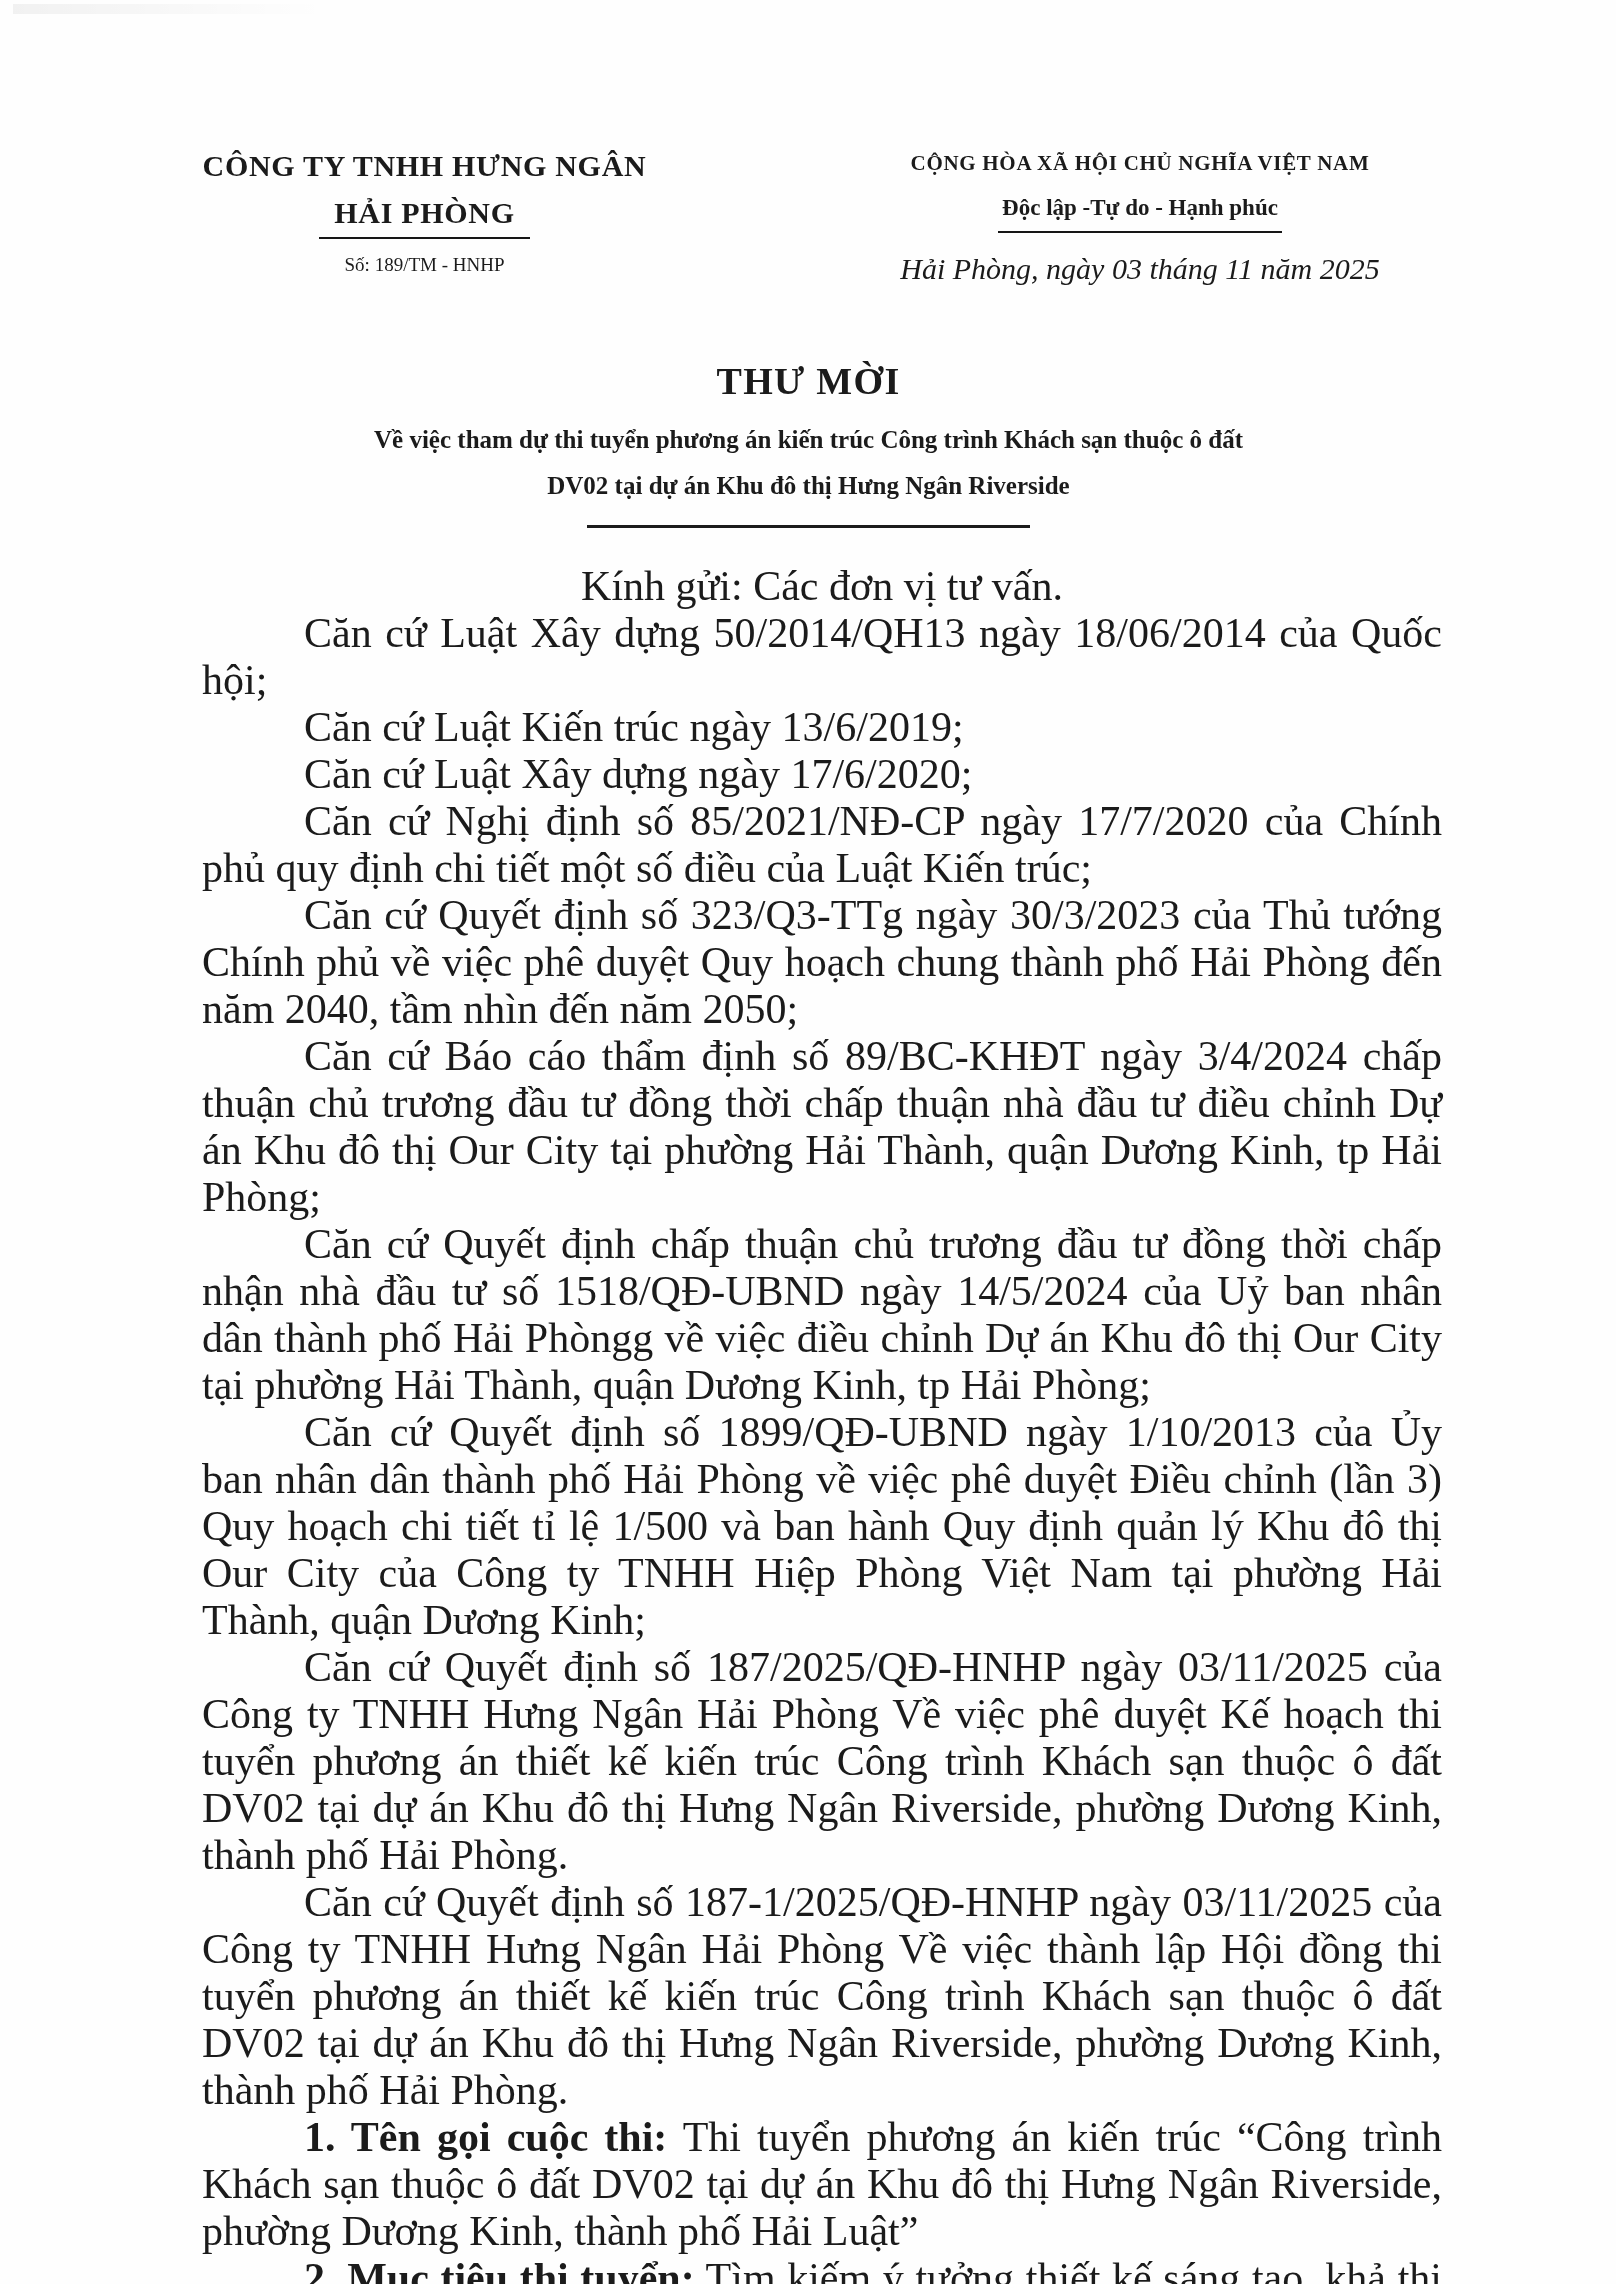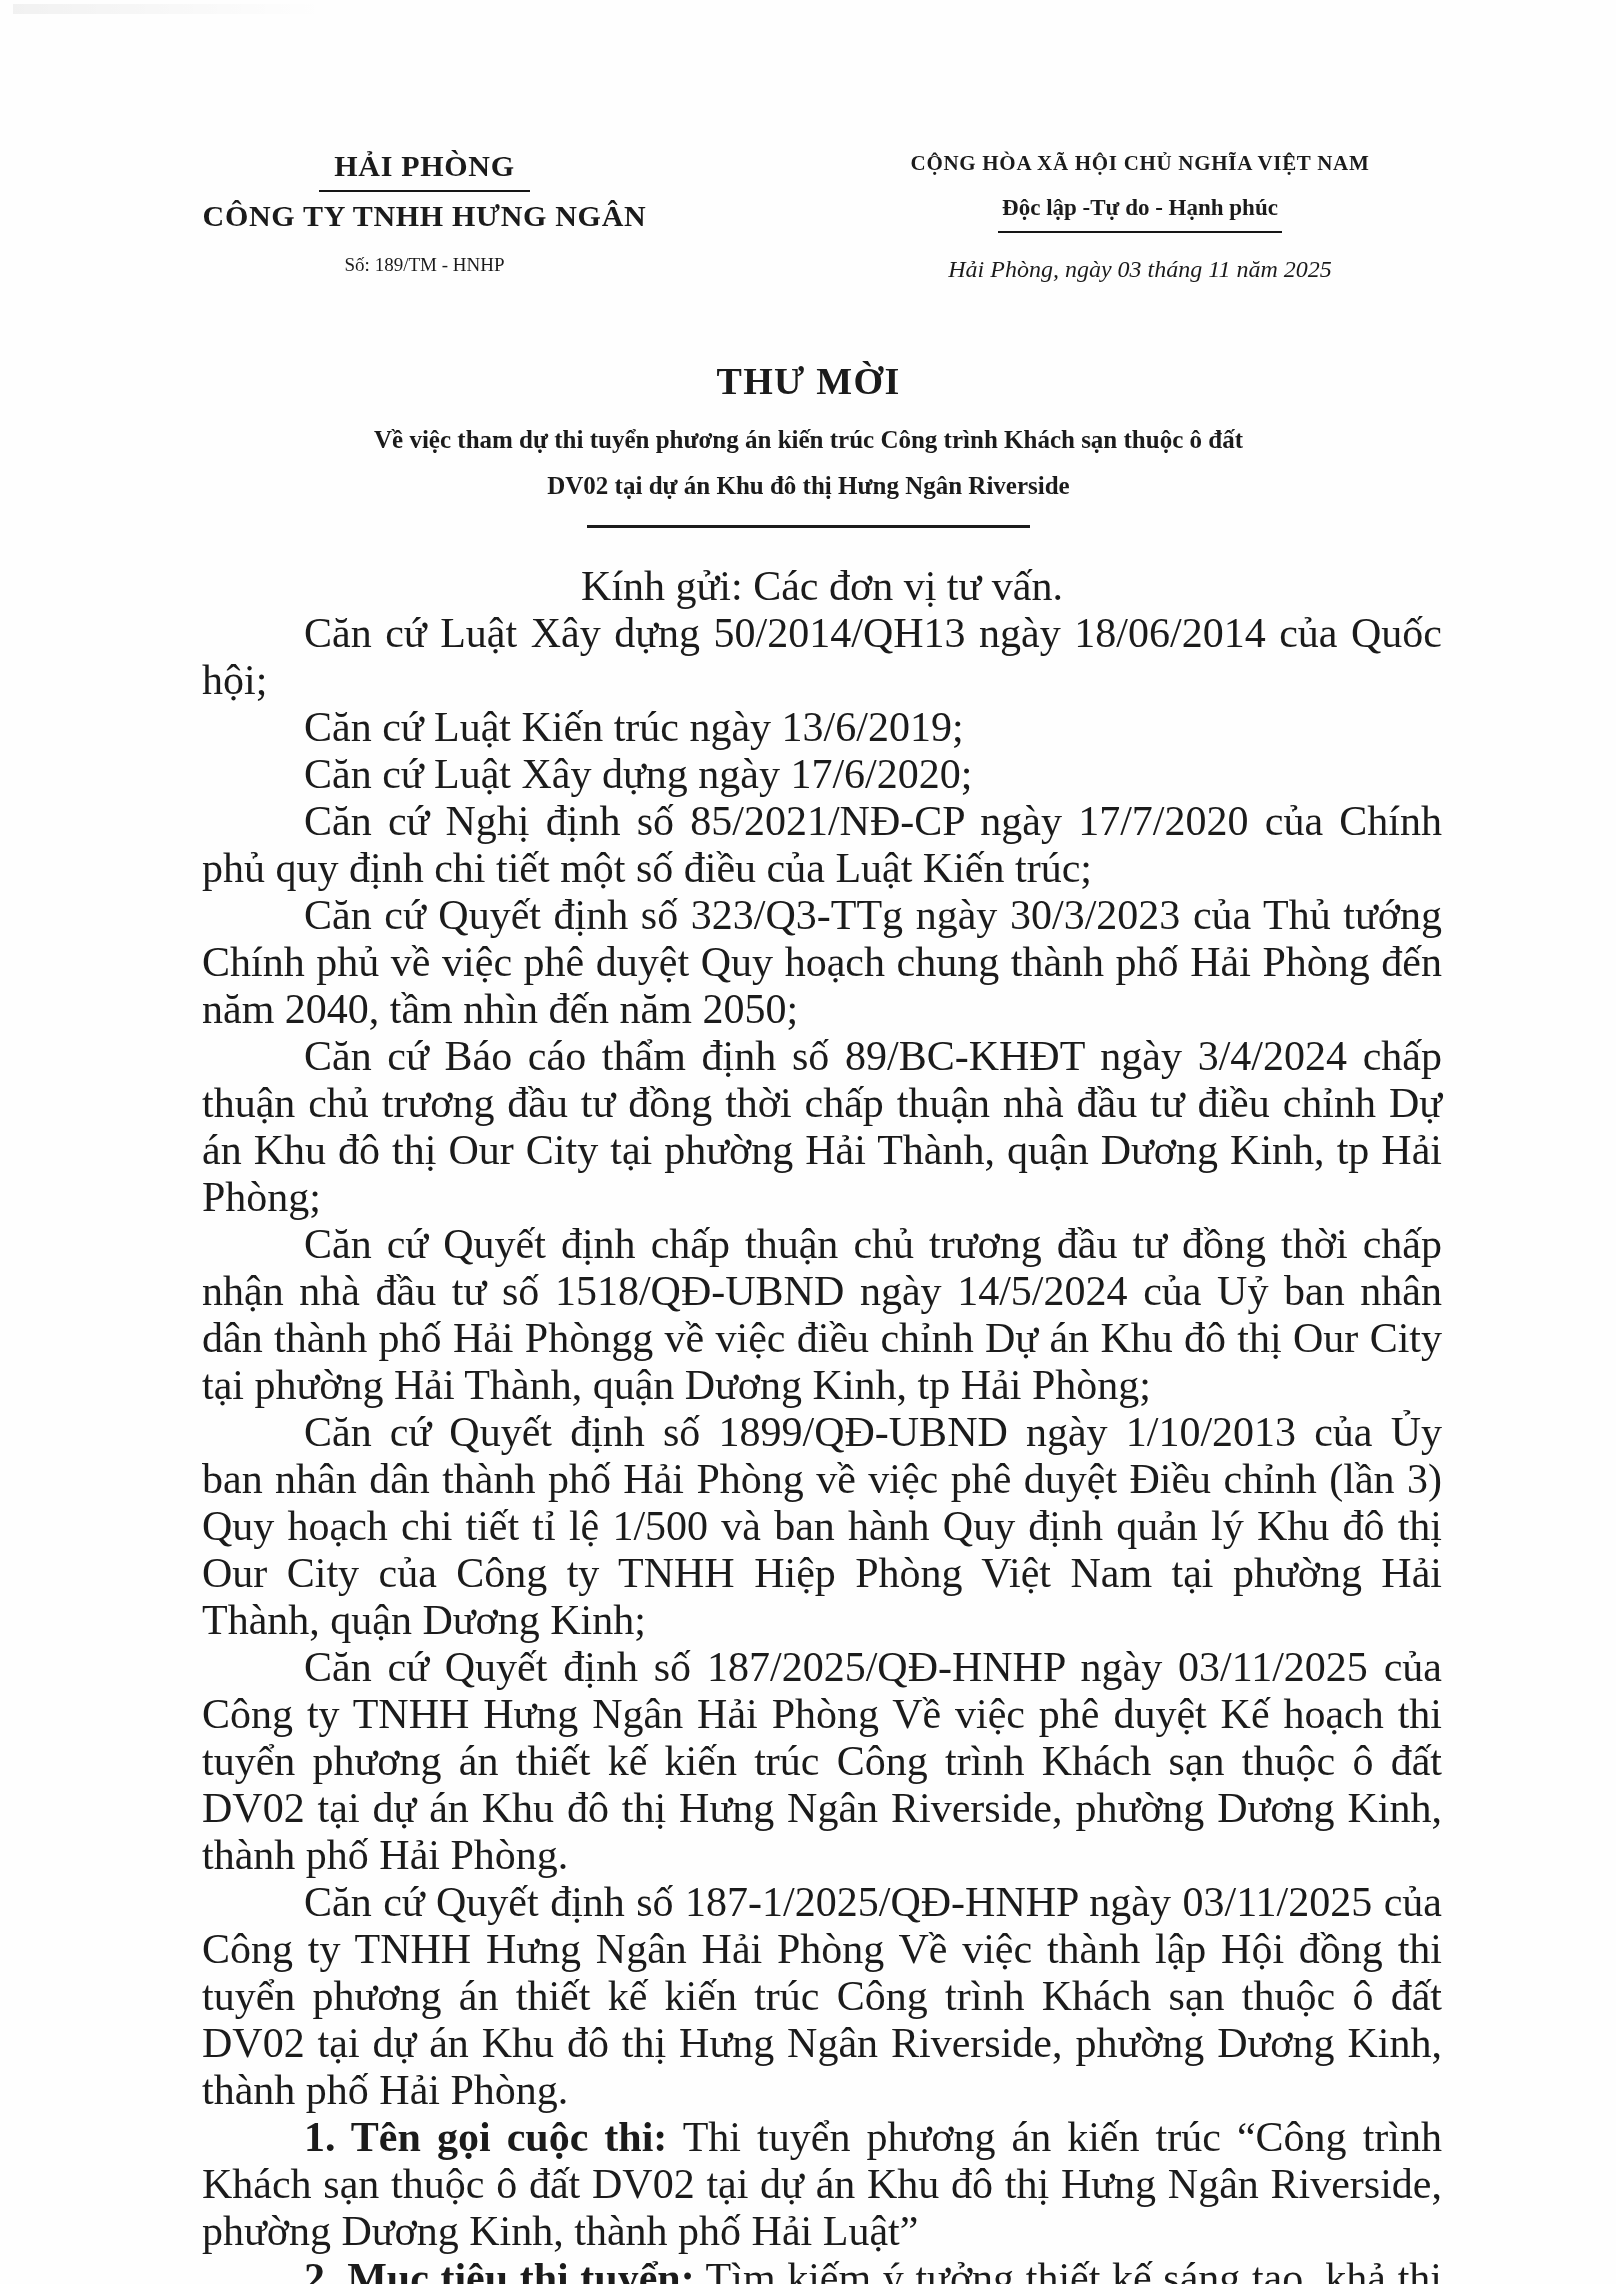--- a/index.html
+++ b/index.html
@@ -58,21 +58,21 @@
     display: inline-block;
     font-weight: bold;
     font-size: 23px;
     line-height: 39px;
     border-bottom: 2.6px solid #161616;
     padding: 0 3.9px 3.9px 3.9px;
     margin-top: 3.9px;
   }
   .date-line {
     font-style: italic;
-    font-size: 24px;
+    font-size: 30px;
     line-height: 36px;
     margin-top: 18px;
   }
   .title-block {
     margin-top: 65px;
     text-align: center;
   }
   .doc-title {
     font-weight: bold;
     font-size: 38px;
@@ -107,24 +107,24 @@
   .para b { font-weight: bold; }
 </style>
 </head>
 <body>
 
 <div class="page">
   <div class="scan-noise"></div>
 
   <div class="header">
     <div class="header-left">
+      <div class="company-name">CÔNG TY TNHH HƯNG NGÂN</div>
       <div class="company-name">
         <span class="hp-underline">HẢI PHÒNG</span>
       </div>
-      <div class="company-name">CÔNG TY TNHH HƯNG NGÂN</div>
       <div class="doc-number">Số: 189/TM - HNHP</div>
     </div>
     <div class="header-right">
       <div class="republic-line">CỘNG HÒA XÃ HỘI CHỦ NGHĨA VIỆT NAM</div>
       <div>
         <span class="motto-line">Độc lập -Tự do - Hạnh phúc</span>
       </div>
       <div class="date-line">Hải Phòng, ngày 03 tháng 11 năm 2025</div>
     </div>
   </div>

